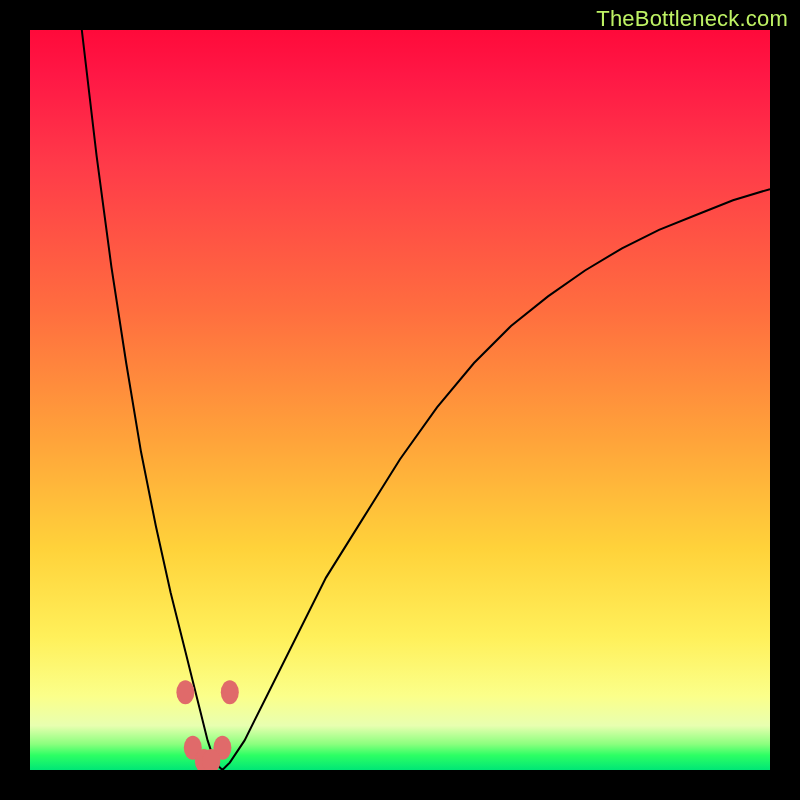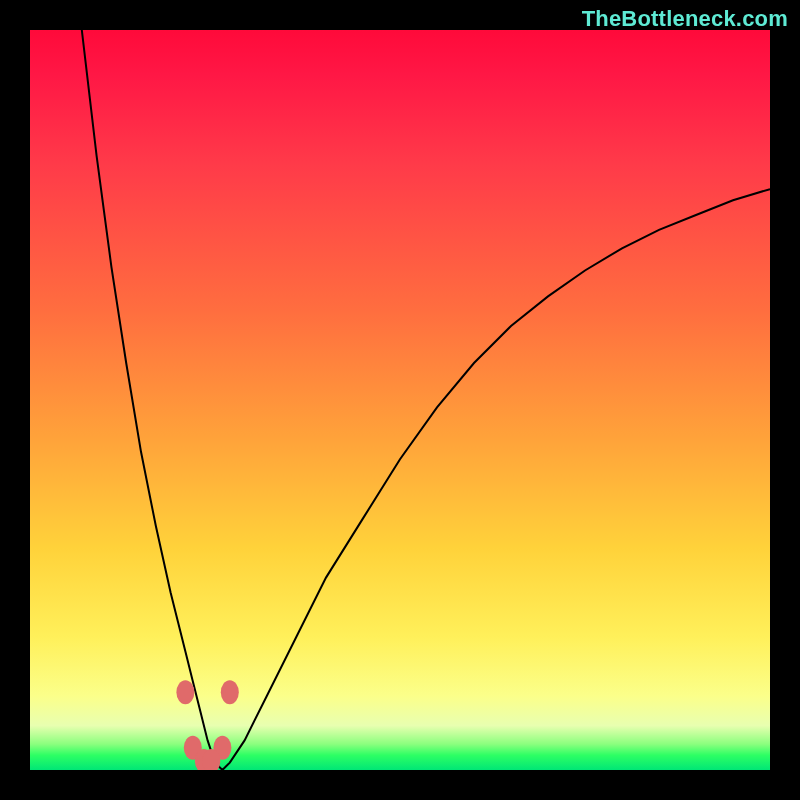--- a/index.html
+++ b/index.html
@@ -45,25 +45,24 @@
     );
   }
   svg.curve {
     position: absolute;
     inset: 0;
   }
   .watermark {
     position: absolute;
     top: 6px;
     right: 12px;
-    color: #5eead4;
+    color: #bef264;
     font-size: 22px;
     letter-spacing: 0.2px;
     user-select: none;
-    font-weight: bold;
   }
 </style>
 </head>
 <body>
 
 <div class="frame">
   <div class="plot-area">
     <div class="gradient-bg"></div>
     <svg class="curve" viewBox="0 0 740 740" preserveAspectRatio="none">
       <path id="curve-path" d="M51.80 0.00 L66.60 125.80 L81.40 236.80 L96.20 333.00 L111.00 421.80 L125.80 495.80 L140.60 562.40 L148.00 592.00 L155.40 621.60 L162.80 651.20 L170.20 680.80 L177.60 710.40 L185.00 732.60 L192.40 740.00 L199.80 732.60 L214.60 710.40 L236.80 666.00 L266.40 606.80 L296.00 547.60 L333.00 488.40 L370.00 429.20 L407.00 377.40 L444.00 333.00 L481.00 296.00 L518.00 266.40 L555.00 240.50 L592.00 218.30 L629.00 199.80 L666.00 185.00 L703.00 170.20 L740.00 159.10" fill="none" stroke="#000000" stroke-width="2"></path>

